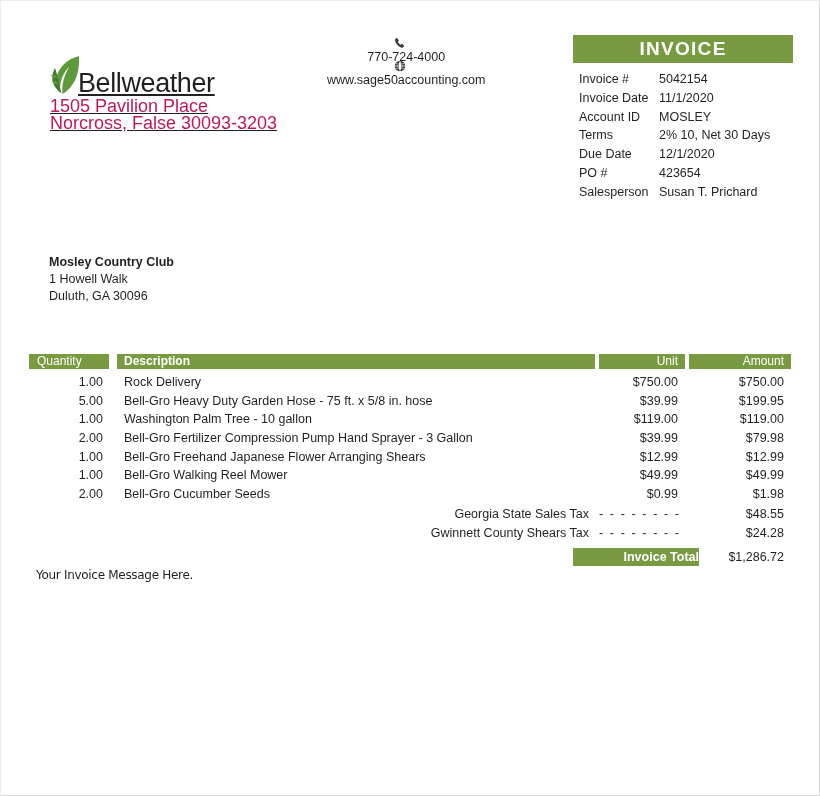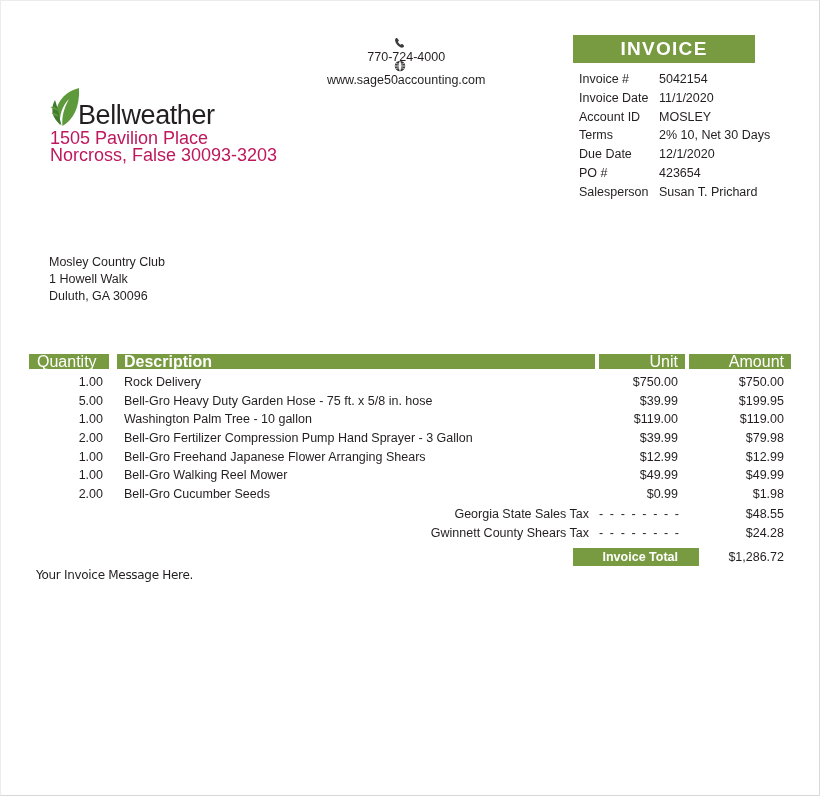--- a/index.html
+++ b/index.html
@@ -19,22 +19,23 @@
     box-sizing: border-box;
     overflow: hidden;
     font-family: "Liberation Sans", sans-serif;
     color: #231f20;
   }
 
   
   #logo-block {
     position: absolute;
     left: 48px;
-    top: 84px;
+    top: 52px;
     width: 260px;
+    text-decoration: underline;
   }
   #logo-row {
     display: flex;
     align-items: flex-end;
     height: 42px;
   }
   #leaf-icon {
     width: 34px;
     height: 42px;
     flex: 0 0 34px;
@@ -86,21 +87,21 @@
     font-size: 12.5px;
     color: #231f20;
     white-space: nowrap;
   }
 
   
   #invoice-banner {
     position: absolute;
     left: 572px;
     top: 34px;
-    width: 182px;
+    width: 220px;
     height: 28px;
     background: #789a40;
     color: #ffffff;
     font-size: 19px;
     font-weight: bold;
     letter-spacing: 1.3px;
     display: flex;
     align-items: center;
     justify-content: center;
     box-sizing: border-box;
@@ -130,21 +131,21 @@
   }
 
   
   #billto-block {
     position: absolute;
     left: 48px;
     top: 253px;
   }
   #billto-name {
     font-size: 12.5px;
-    font-weight: normal;
+    font-weight: bold;
     line-height: 17px;
     color: #231f20;
     white-space: nowrap;
   }
   .billto-line {
     font-size: 12.5px;
     line-height: 16.5px;
     color: #231f20;
     white-space: nowrap;
   }
@@ -157,21 +158,21 @@
     width: 762px;
   }
   #table-head {
     display: flex;
     height: 15px;
     margin-bottom: 4px;
   }
   .th {
     background: #789a40;
     color: #ffffff;
-    font-size: 16px;
+    font-size: 12px;
     line-height: 15px;
     height: 15px;
     box-sizing: border-box;
     overflow: hidden;
     white-space: nowrap;
   }
   .th-qty   { width: 80px; flex: 0 0 80px; padding-left: 8px; margin-right: 8px; }
   .th-desc  { width: 478px; flex: 0 0 478px; padding-left: 7px; margin-right: 4px; font-weight: bold; }
   .th-unit  { width: 86px; flex: 0 0 86px; padding-right: 7px; text-align: right; margin-right: 4px; }
   .th-amt   { width: 102px; flex: 0 0 102px; padding-right: 7px; text-align: right; }
@@ -247,21 +248,21 @@
   #total-spacer { width: 544px; flex: 0 0 544px; }
   #total-label {
     width: 126px;
     flex: 0 0 126px;
     background: #789a40;
     color: #ffffff;
     font-size: 12.5px;
     font-weight: bold;
     line-height: 18px;
     text-align: right;
-    padding-right: 21px;
+    padding-right: 0;
     box-sizing: border-box;
     white-space: nowrap;
   }
   #total-amt {
     width: 92px;
     flex: 0 0 92px;
     text-align: right;
     padding-right: 7px;
     font-size: 12.5px;
     line-height: 18px;

